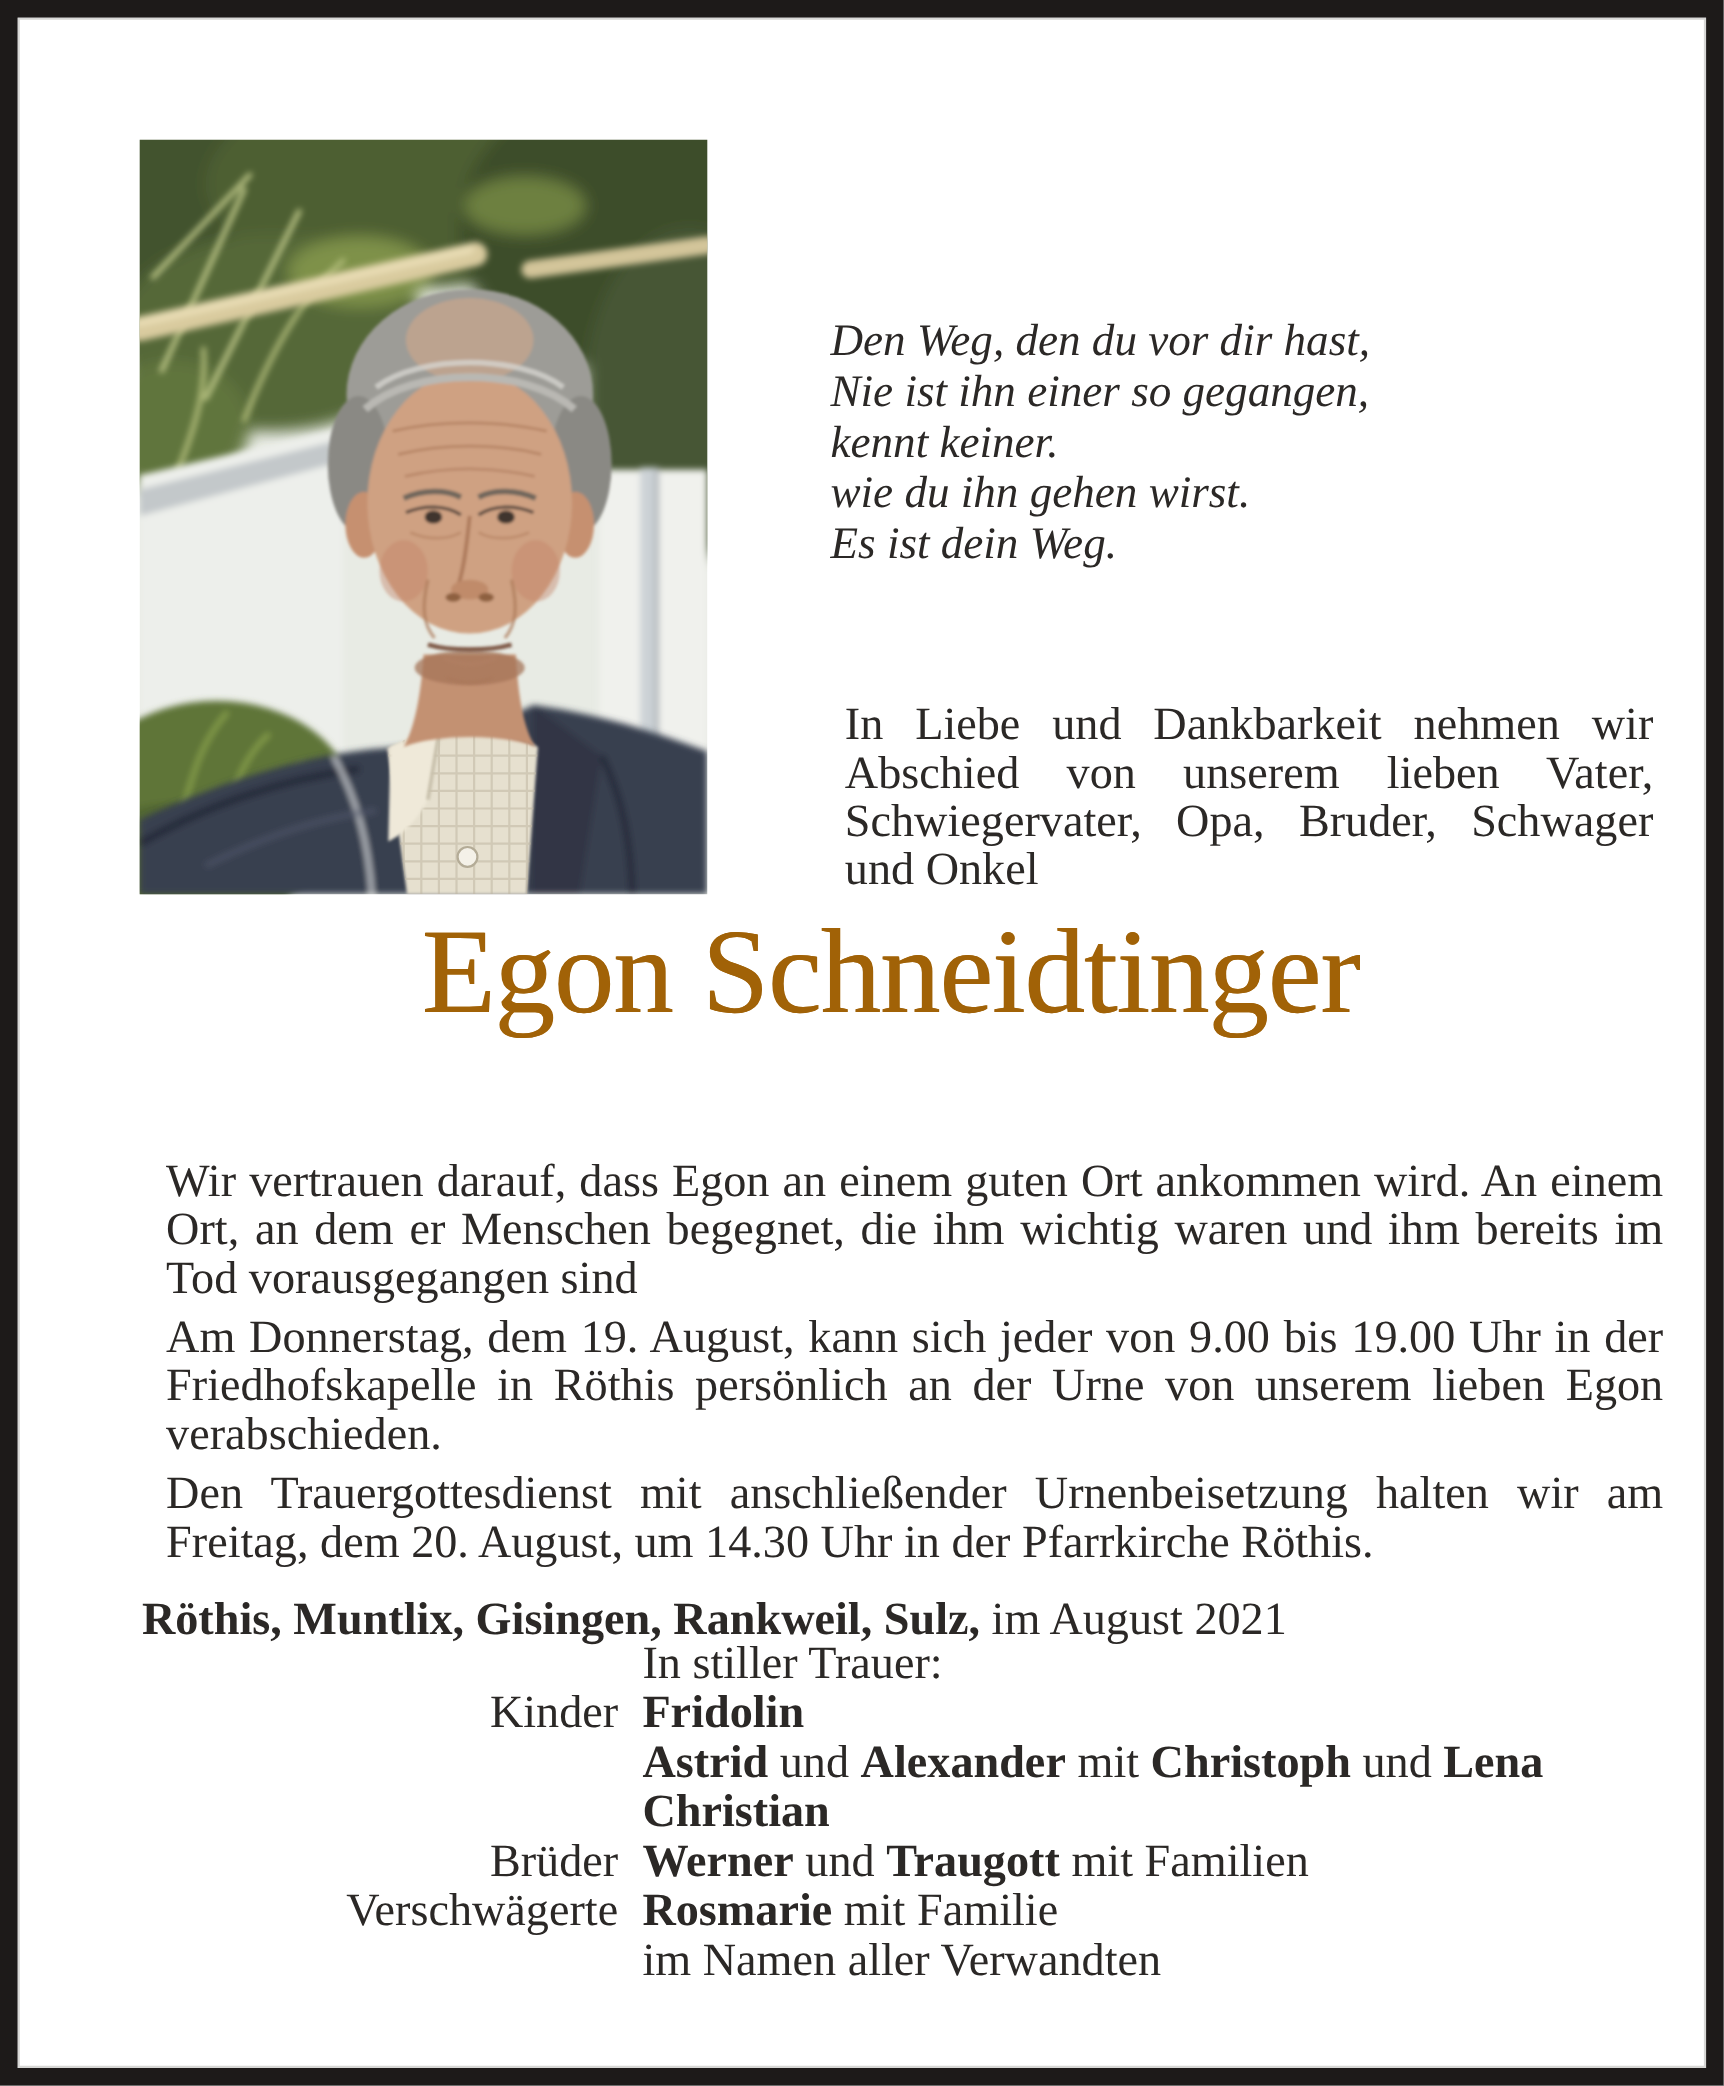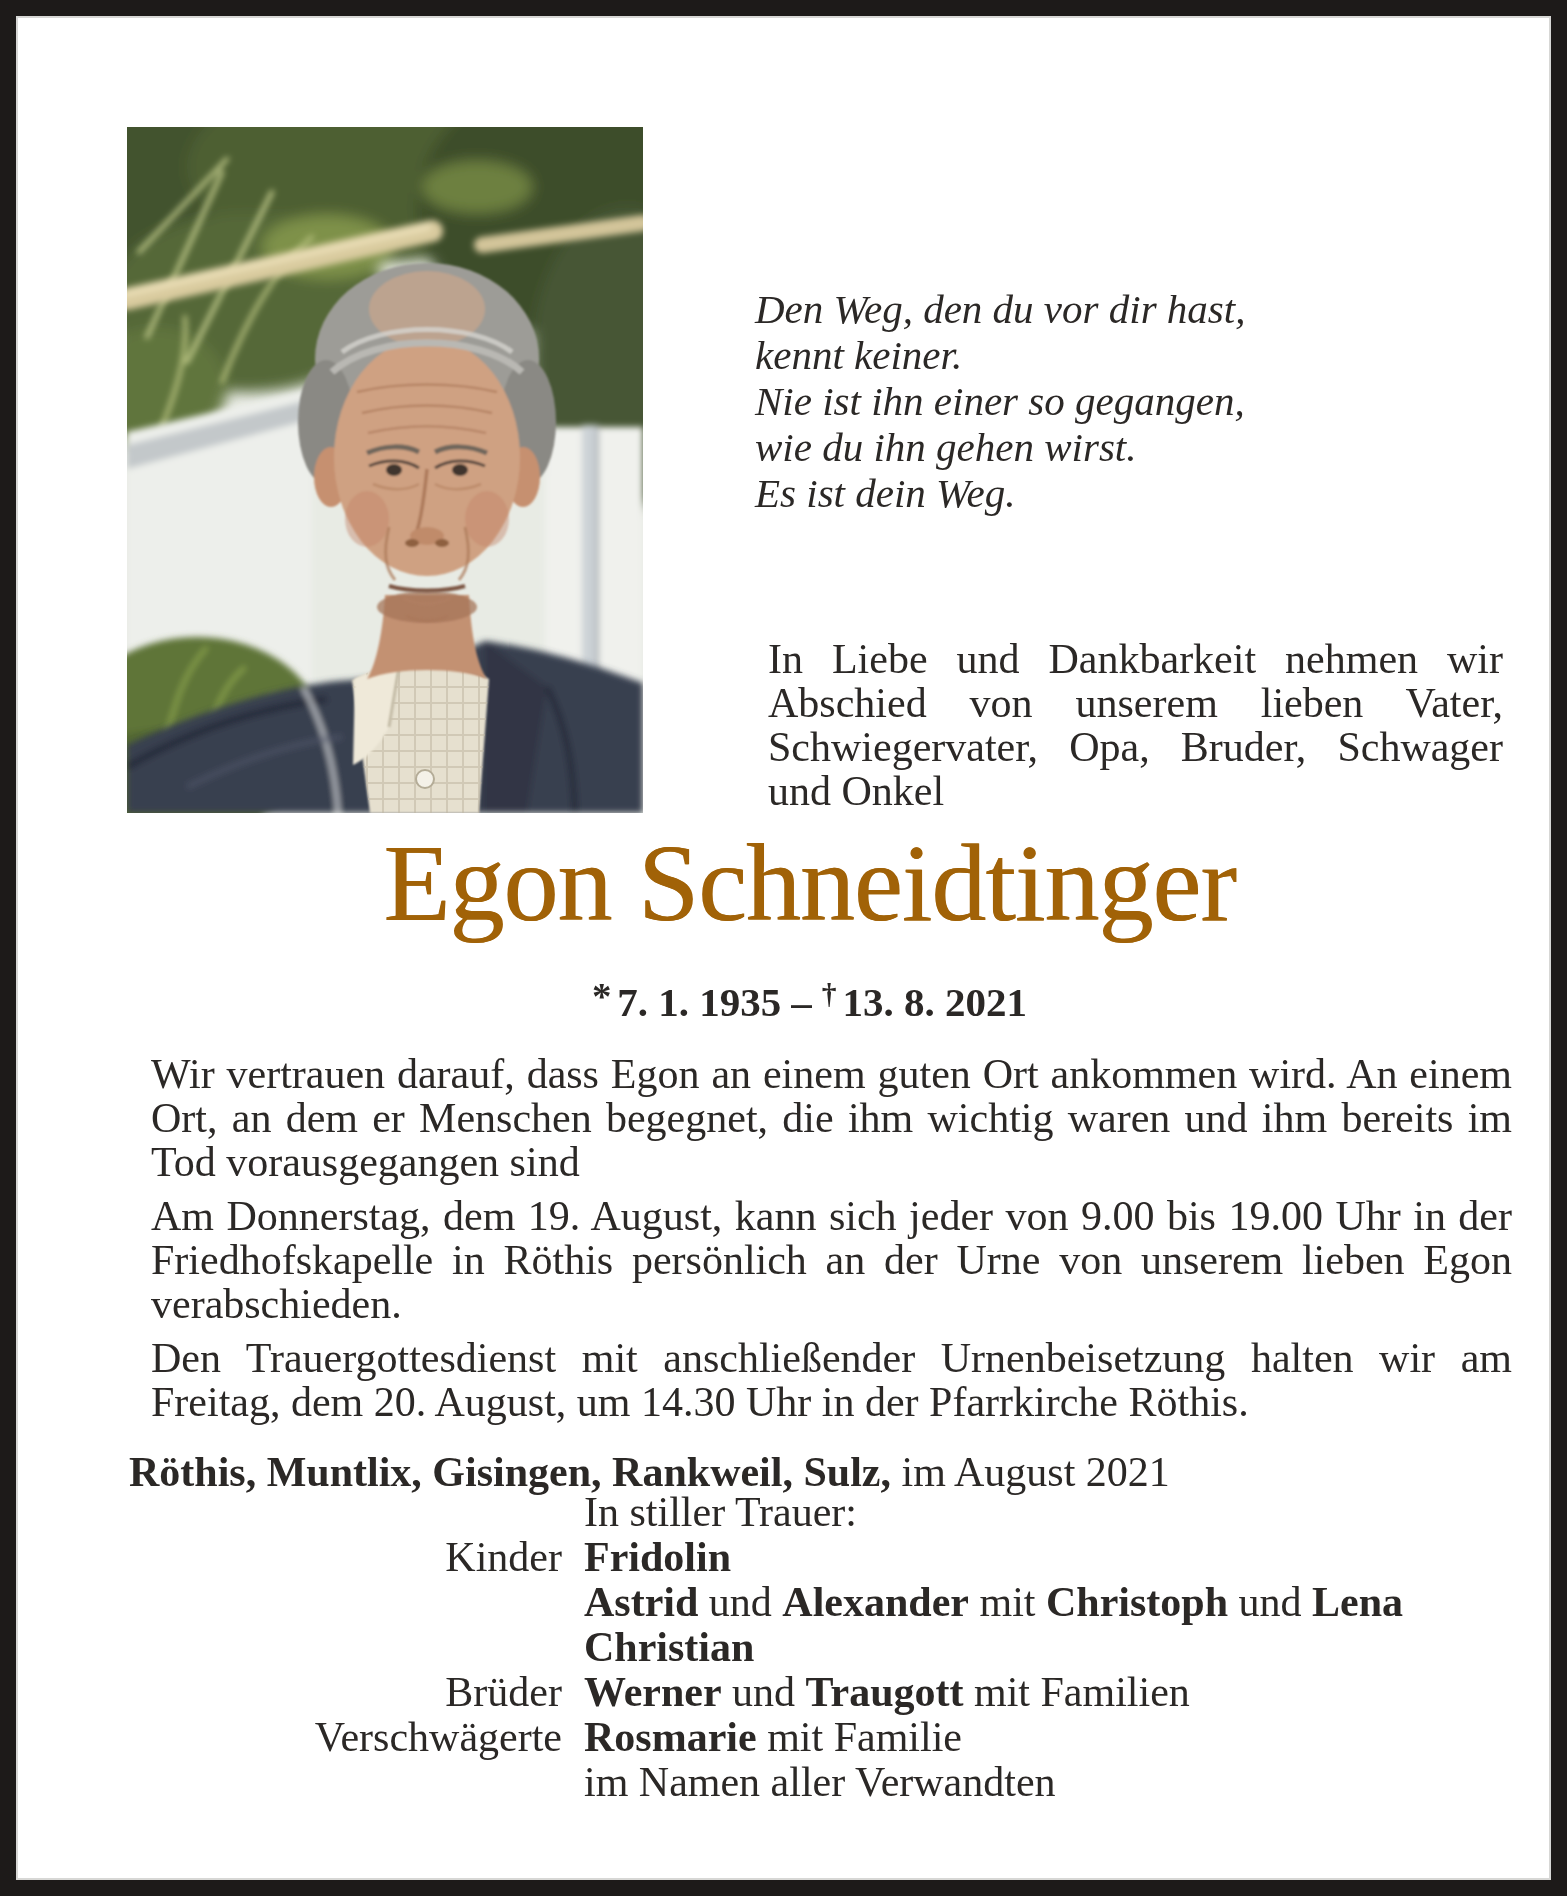--- a/index.html
+++ b/index.html
@@ -189,31 +189,30 @@
       <path d="M262,459 C282,465 318,465 338,459" stroke="#7c5543" stroke-width="4" fill="none"></path>
       <path d="M276,471 C294,479 306,479 324,471" stroke="#b07e63" stroke-width="3" fill="none" opacity=".8"></path>
       <path d="M279,489 C293,495 307,495 321,489" stroke="#a9775a" stroke-width="2.5" fill="none" opacity=".7"></path>
       <ellipse cx="240" cy="392" rx="22" ry="28" fill="#c4846a" opacity=".45"></ellipse>
       <ellipse cx="360" cy="392" rx="22" ry="28" fill="#c4846a" opacity=".45"></ellipse>
     </g>
   </svg>
 
   <div class="poem" id="poem">
       <div class="poem-line">Den Weg, den du vor dir hast,</div>
+      <div class="poem-line">Nie ist ihn einer so gegangen,</div>
       <div class="poem-line">kennt keiner.</div>
-      <div class="poem-line">Nie ist ihn einer so gegangen,</div>
       <div class="poem-line">wie du ihn gehen wirst.</div>
       <div class="poem-line">Es ist dein Weg.</div>
     </div>
 
   <div class="intro">In Liebe und Dankbarkeit nehmen wir Abschied von unserem lieben Vater, Schwiegervater, Opa, Bruder, Schwager und Onkel</div>
 
   <div class="name">Egon Schneidtinger</div>
 
-  <div class="dates"><span class="star">*</span><span>7. 1. 1935</span><span class="sep">–</span><span class="dagger">†</span><span>13. 8. 2021</span></div>
 
   <div class="paragraphs" id="paragraphs">
       <p>Wir vertrauen darauf, dass Egon an einem guten Ort ankommen wird. An einem Ort, an dem er Menschen begegnet, die ihm wichtig waren und ihm bereits im Tod vorausgegangen sind</p>
       <p>Am Donnerstag, dem 19. August, kann sich jeder von 9.00 bis 19.00 Uhr in der Friedhofskapelle in Röthis persönlich an der Urne von unserem lieben Egon verabschieden.</p>
       <p>Den Trauergottesdienst mit anschließender Urnenbeisetzung halten wir am Freitag, dem 20. August, um 14.30 Uhr in der Pfarrkirche Röthis.</p>
     </div>
 
   <div class="locations"><span class="b">Röthis, Muntlix, Gisingen, Rankweil, Sulz,</span> <span>im August 2021</span></div>
 
   <div class="mourning" id="mourning">

